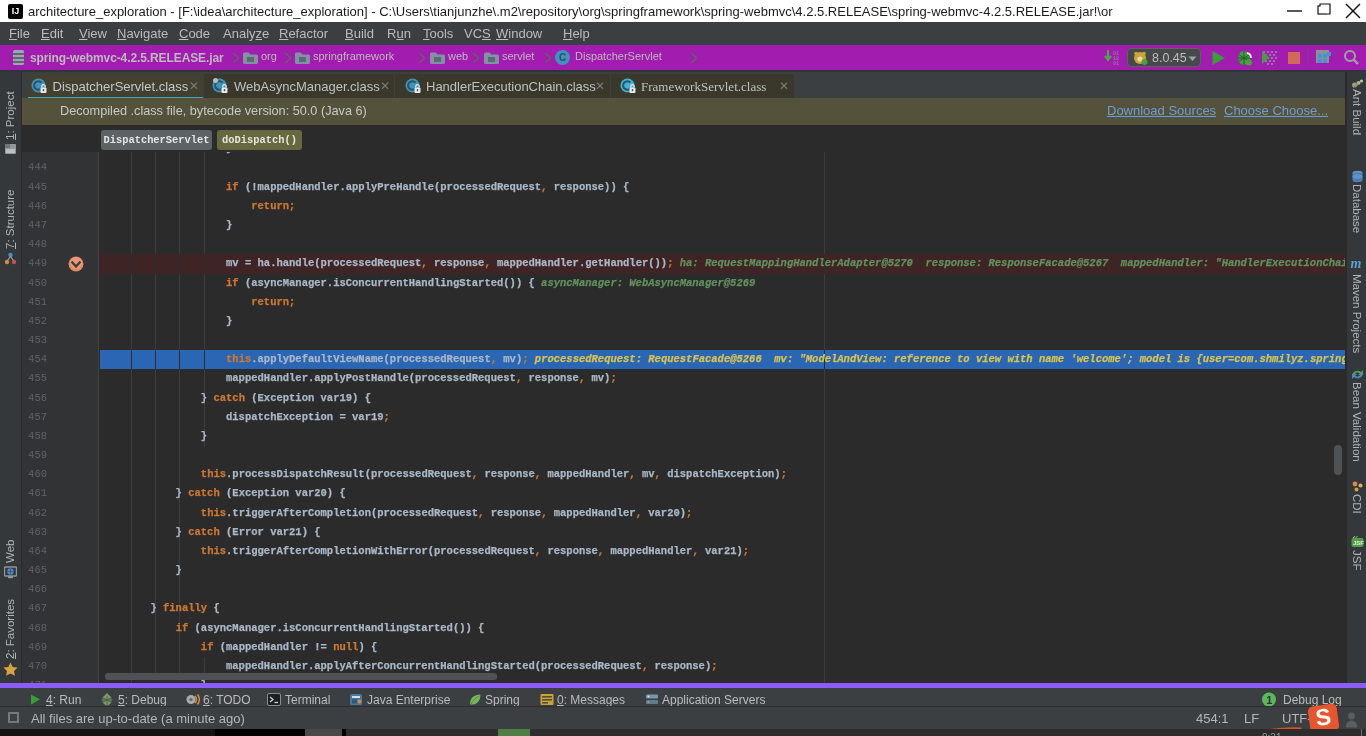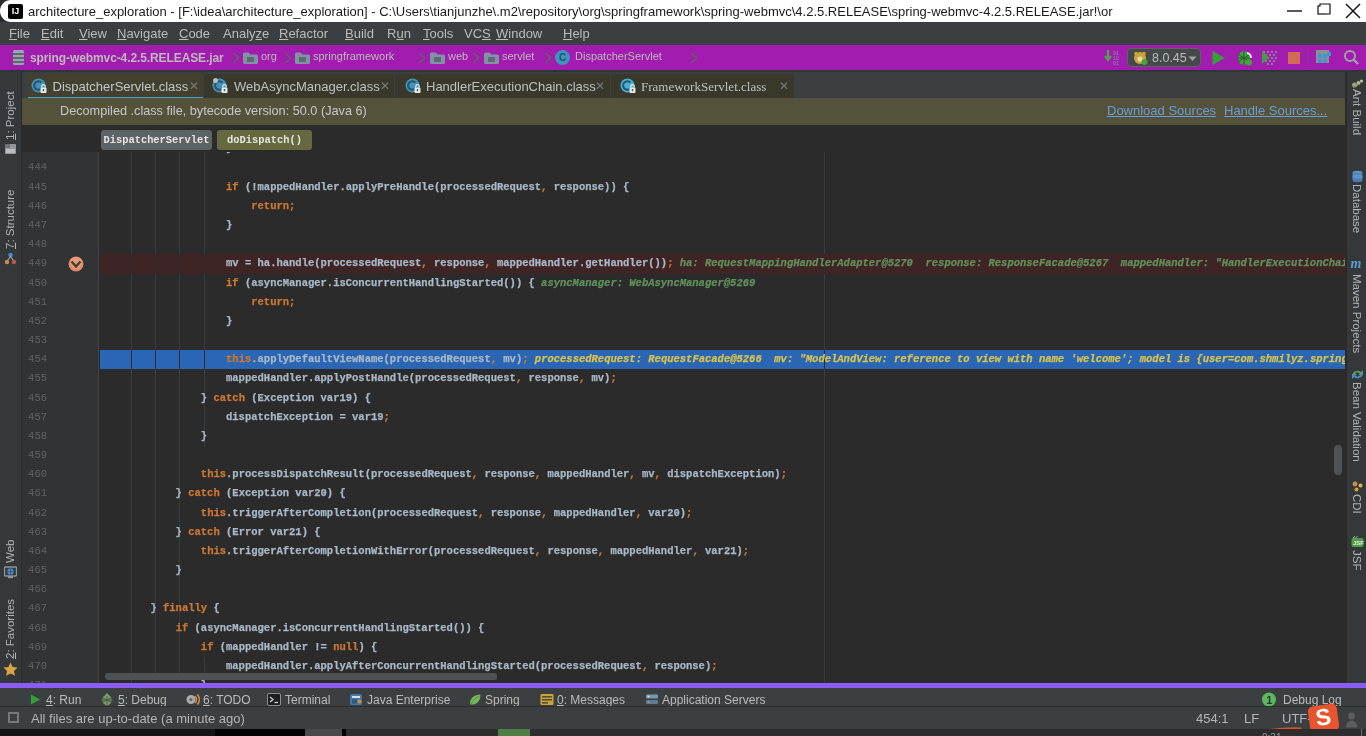--- a/index.html
+++ b/index.html
@@ -1,19 +1,19 @@
 <!DOCTYPE html>
 <html><head>
 <meta charset="utf-8">
 <style>
   * { margin:0; padding:0; box-sizing:border-box; }
   html,body { width:1366px; height:736px; overflow:hidden; background:#2b2b2b;
     font-family:"Liberation Sans", sans-serif; }
   .abs { position:absolute; }
-  .titlebar { left:0; top:0; width:1366px; height:22px; background:#ffffff; color:#1a1a1a;border-radius:11px; }
+  .titlebar { left:0; top:0; width:1366px; height:22px; background:#ffffff; color:#1a1a1a; }
   .menubar { left:0; top:22px; width:1366px; height:23px; background:#3c3f41; }
   .menubar span { position:absolute; top:4px; font-size:13px; color:#bbbbbb; }
   .navbar { left:0; top:45px; width:1366px; height:25px; background:#a21caf; }
   .navtx { position:absolute; top:4.5px; font-size:11px; color:#bbbbbb; }
   .navline { left:0; top:70px; width:1366px; height:2px; background:#313438; }
   .tabbar { left:22px; top:72px; width:1323px; height:26px; background:#3c3f41; }
   .tab { position:absolute; top:2px; height:24px; font-size:13px; color:#bdc1c3; }
   .tabtx { position:absolute; top:5px; }
   .tabx { position:absolute; top:5px; color:#787b7d; font-size:12px; }
   .notif { left:22px; top:98px; width:1323px; height:27px; background:#55523b; }
@@ -249,26 +249,26 @@
       <rect x="11.8" y="11" width="1.4" height="2.2" fill="#55585a"></rect>
     </svg>
     <div class="tabtx" style="left:30px;font-family:Liberation Serif, serif;">FrameworkServlet.class</div>
     <div class="tabx" style="left:168px;">✕</div>
   </div>
 </div>
 
 <div class="abs notif">
   <div class="abs" style="left:38px;top:5.5px;font-size:12.7px;color:#c8c8c8;">Decompiled .class file, bytecode version: 50.0 (Java 6)</div>
   <div class="abs" style="left:1085px;top:5px;font-size:13px;color:#6a9dd6;text-decoration:underline;">Download Sources</div>
-  <div class="abs" style="left:1202px;top:5px;font-size:13px;color:#6a9dd6;text-decoration:underline;">Handle Sources...</div>
+  <div class="abs" style="left:1202px;top:5px;font-size:13px;color:#6a9dd6;text-decoration:underline;">Choose Choose...</div>
 </div>
 
 <div class="abs crumbs">
   <div class="chip" style="left:79px;width:111px;background:#5d6264;color:#e3e6e7;">DispatcherServlet</div>
-  <div class="chip" style="left:195px;width:95px;background:#666840;color:#e5e6dc;">doDispatch()</div>
+  <div class="chip" style="left:195px;width:85px;background:#666840;color:#e5e6dc;">doDispatch()</div>
 </div>
 
 <div class="abs editor" id="editor">
   <div class="gutter"></div>
   <div class="band" style="top:102.35px;background:#3e2425;"></div>
   <div class="band" style="top:198.2px;background:#2a66b4;"></div>
   <div class="guide" style="left:109px;top:0;height:531px;"></div>
   <div class="guide" style="left:133px;top:0;height:524px;"></div>
   <div class="guide" style="left:157px;top:0;height:524px;"></div>
   <div class="guide" style="left:182px;top:0;height:295px;"></div>

